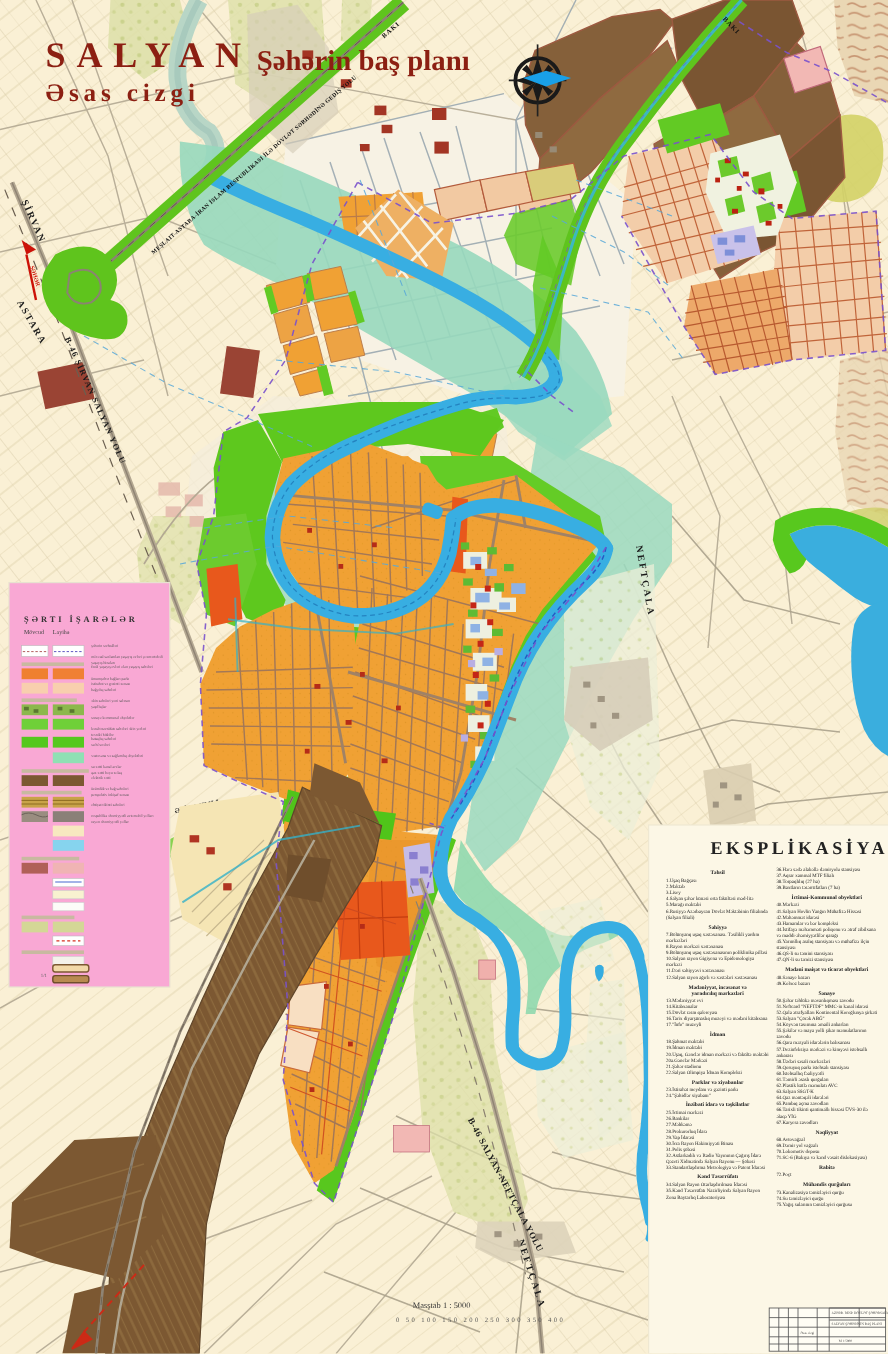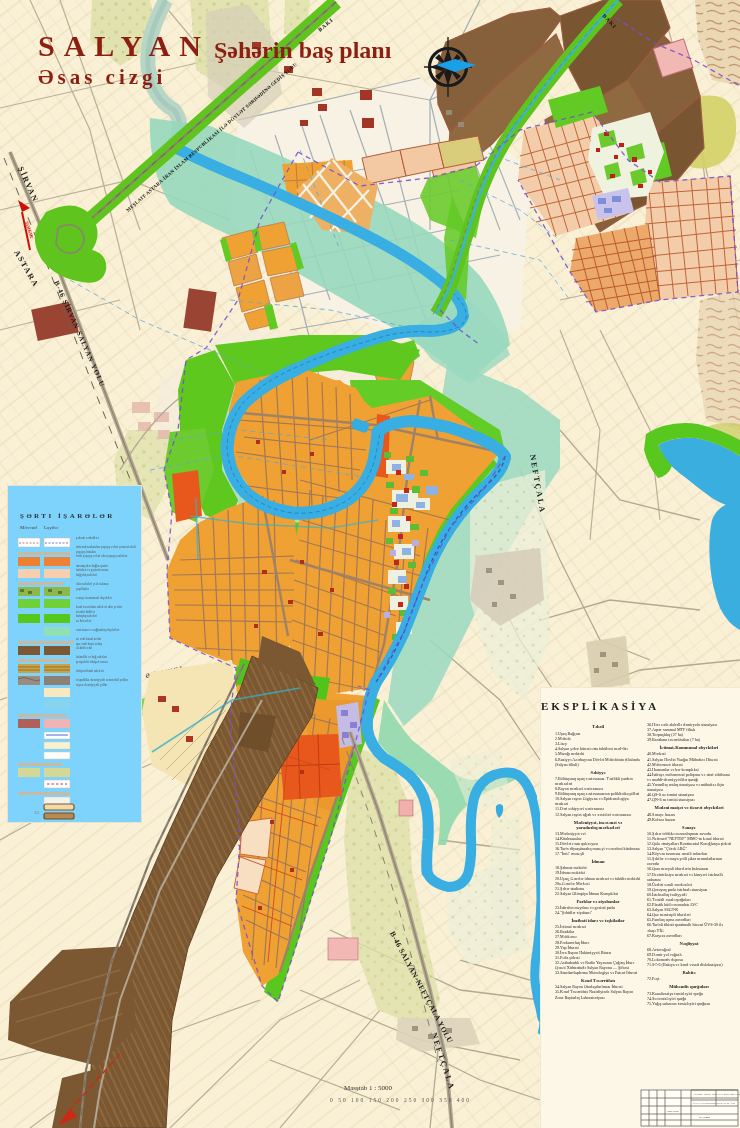--- a/index.html
+++ b/index.html
@@ -681,21 +681,21 @@
 
 <text x="214" y="58" font-size="24" font-family="Liberation Serif, serif" fill="#8c1f12" font-weight="bold">Şəhərin baş planı</text>
 
 <text x="38" y="84" font-size="21" font-family="Liberation Serif, serif" fill="#8c1f12" font-weight="bold" letter-spacing="4">Əsas cizgi</text>
 
 <text x="344" y="1090" font-size="7" font-family="Liberation Serif, serif" fill="#333">Masştab  1 : 5000</text>
 
 <text x="330" y="1102" font-size="5.5" font-family="Liberation Serif, serif" fill="#555" letter-spacing="2">0  50  100  150  200  250  300  350  400</text>
 </svg>
 
-<div style="position:absolute;left:8px;top:486px;width:133px;height:336px;background:#7dd3fc;box-shadow:0 0 0 1px #e8e2d0;font-family:'Liberation Serif',serif;">
+<div style="position:absolute;left:8px;top:486px;width:133px;height:336px;background:#f9a8d4;box-shadow:0 0 0 1px #e8e2d0;font-family:'Liberation Serif',serif;">
 
   <div style="position:absolute;left:12px;top:26px;font-size:7px;font-weight:bold;letter-spacing:2.5px;color:#333;">ŞƏRTI İŞARƏLƏR</div>
 
   <div style="position:absolute;left:12px;top:39px;font-size:5px;color:#444;">Mövcud</div>
   <div style="position:absolute;left:36px;top:39px;font-size:5px;color:#444;">Layihə</div>
   <svg width="133" height="336" viewBox="0 0 133 336" style="position:absolute;left:0;top:0;" xmlns="http://www.w3.org/2000/svg">
 
     <g>
           <rect x="10" y="52" width="22" height="9" fill="#fff" stroke="#bbb" stroke-width="0.5"></rect>
           <path d="M11 57 H31" stroke="#b05858" stroke-width="0.8" stroke-dasharray="2 1.5"></path>
@@ -803,21 +803,21 @@
   </svg>
 
   <div style="position:absolute;left:68px;top:50px;width:62px;font-size:3.2px;line-height:4.6px;color:#555;">
     şəhərin sərhədləri<br><br>mövcud saxlanılan yaşayış evləri çoxmərtəbəli<br>yaşayış binaları<br>fərdi yaşayış evləri olan yaşayış sahələri<br><br>ümumşəhər bağları parkı<br>istirahət və gəzinti zonası<br>bağçılıq sahələri<br><br>əkin sahələri yeni salınan<br>yaşıllıqlar<br><br>sənaye kommunal obyektlər<br><br>kənd təsərrüfatı sahələri əkin yerləri<br>texniki bitkilər<br>bataqlıq sahələri<br>su hövzələri<br><br>xəstəxana və sağlamlıq obyektləri<br><br>su xətti kanal arxlar<br>qaz xətti boyu zolaq<br>elektrik xətti<br><br>üzümlük və bağ sahələri<br>perspektiv inkişaf zonası<br><br>ehtiyat tikinti sahələri<br><br>respublika əhəmiyyətli avtomobil yolları<br>rayon əhəmiyyətli yollar</div>
 
   <div style="position:absolute;left:26px;top:324px;font-size:4px;color:#666;">1/1</div>
 </div>
 
 <div style="position:absolute;left:541px;top:688px;width:199px;height:440px;background:#fcf7e6;box-shadow:0 0 0 1px #efe8d2;font-family:'Liberation Serif',serif;color:#222;">
 
-  <div style="position:absolute;left:0;top:12px;width:199px;text-align:left;font-size:11px;font-weight:bold;letter-spacing:3px;">EKSPLİKASİYA</div>
+  <div style="position:absolute;left:0;top:12px;width:199px;text-align:right;font-size:15px;font-weight:bold;letter-spacing:3px;">EKSPLİKASİYA</div>
 
   <div style="position:absolute;left:14px;top:34px;width:86px;font-size:4.1px;line-height:5.1px;">
     <div style="text-align:center;font-weight:bold;font-size:4.6px;margin:2px 0;">Təhsil</div>
     1.Uşaq Bağçası<br>2.Məktəb<br>3.Lisey<br>4.Salyan şəhər künəsi orta fakültəsi məd-litə<br>5.Marağı məktəbi<br>6.Rusiyyə Azərbaycan Dövlət Məktəbinin filialında (Salyan filiali)<br>
     <div style="text-align:center;font-weight:bold;font-size:4.6px;margin:3px 0 1px;">Səhiyyə</div>
     7.Bölünyanq uşaq xəstəxanası. Təsilikli yardım mərkəzləri<br>8.Rayon mərkəzi xəstəxanası<br>9.Bölünyanq uşaq xəstəxanasının poliklinika pilləsi<br>10.Salyan rayon  Gigiyena və Epidemologiya mərkəzi<br>11.Dəri səhiyyəvi xəstəxanası<br>12.Salyan rayon ağırlı və xəstələri xəstəxanası<br>
     <div style="text-align:center;font-weight:bold;font-size:4.6px;margin:3px 0 1px;">Mədəniyyət, incəsənət  və<br>yaradıcılıq mərkəzləri</div>
     13.Mədəniyyət evi<br>14.Kitabxanalar<br>15.Dövlət rəsm qalereyası<br>16.Tarix diyarşünaslıq muzeyi  və mədəni kitabxana<br>17."İnfo" muzeyli<br>
     <div style="text-align:center;font-weight:bold;font-size:4.6px;margin:3px 0 1px;">İdman</div>
     18.Şahmat məktəbi<br>19.İdman məktəbi<br>20.Uşaq, Gənclər idman mərkəzi və  fakültə məktəbi<br>20a.Gənclər Mərkəzi<br>21.Şəhər stadionu<br>22.Salyan Olimpiya İdman Kompleksi<br>

